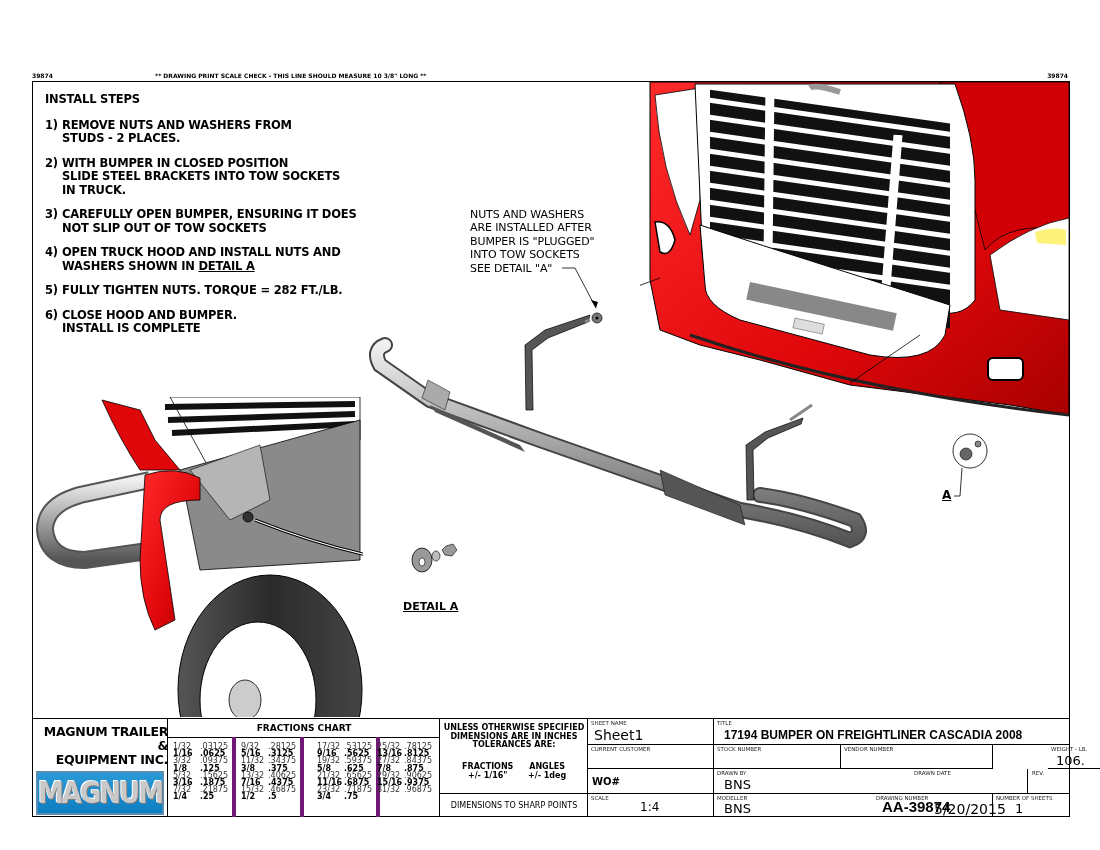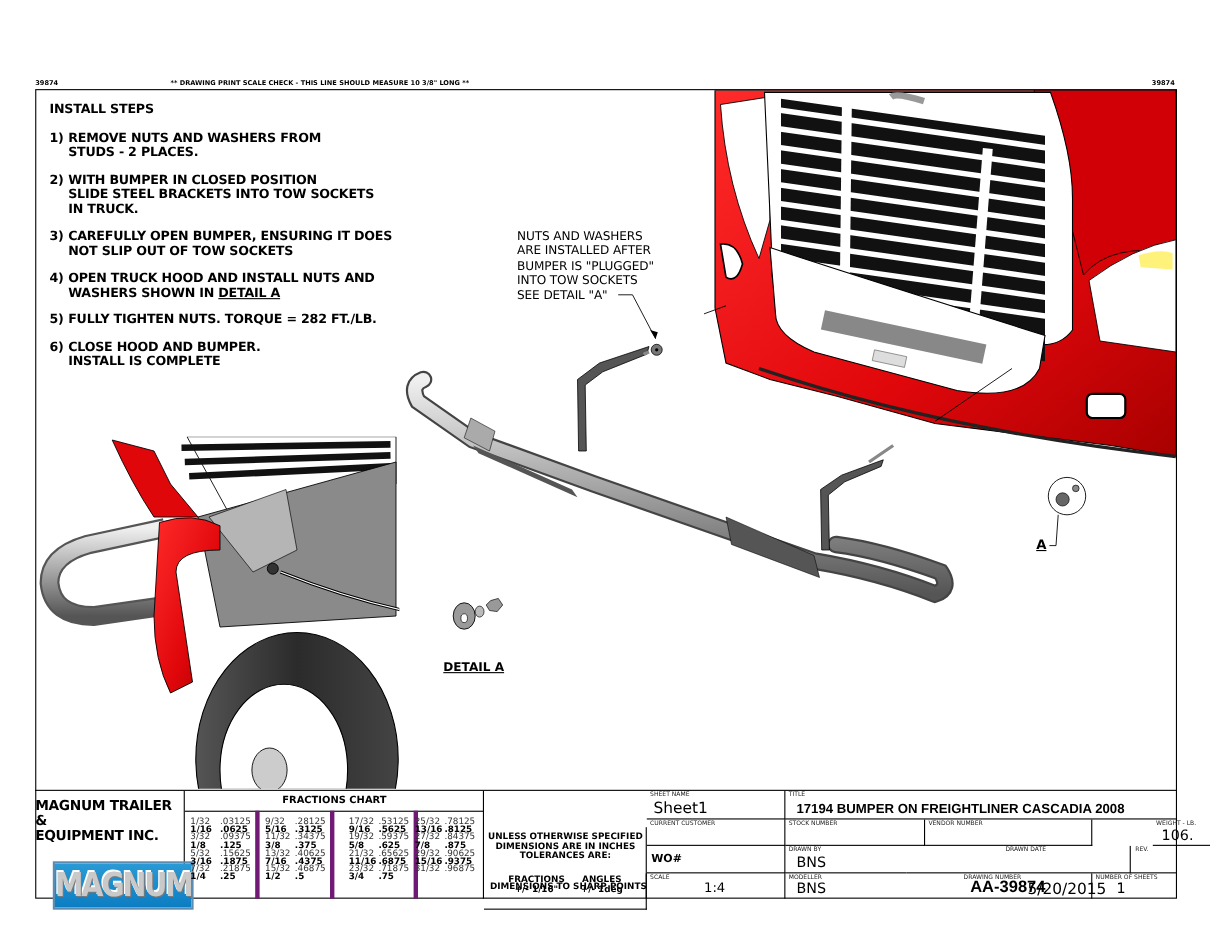--- a/index.html
+++ b/index.html
@@ -28,40 +28,40 @@
 
     svg.art { position: absolute; left: 0; top: 0; }
 
     
     #tb { position: absolute; left: 32px; top: 718px; width: 1038px; height: 99px; border-top: 1.5px solid #000; }
     .cell { position: absolute; border-right: 1px solid #000; border-bottom: 1px solid #000; }
     .lbl { position: absolute; left: 3px; top: 1px; font-size: 5.5px; font-family: "DejaVu Sans", sans-serif; color: #222; text-transform: uppercase; }
     .val { position: absolute; font-family: "DejaVu Sans", sans-serif; font-size: 13px; }
 
     #company { left: 0; top: 0; width: 136px; height: 98px; border-bottom: none; }
-    #company .name { position: absolute; top: 6px; left: 0; width: 136px; text-align: left; font-weight: bold; font-size: 12.5px; line-height: 14px; white-space: pre-line; letter-spacing: -0.3px; }
-    #logo { position: absolute; left: 16px; top: 52px; width: 128px; height: 44px; background: linear-gradient(#2a9ad6, #0c7dc2); border: 2px solid #5a8db3; display: flex; align-items: center; justify-content: center; margin-top: 12px; }
+    #company .name { position: absolute; top: 6px; left: 0; width: 136px; text-align: right; font-weight: bold; font-size: 12.5px; line-height: 14px; white-space: pre-line; letter-spacing: -0.3px; }
+    #logo { position: absolute; left: 4px; top: 52px; width: 128px; height: 44px; background: linear-gradient(#2a9ad6, #0c7dc2); border: 2px solid #5a8db3; display: flex; align-items: center; justify-content: center; }
     #logo span { font-family: "DejaVu Sans", sans-serif; font-weight: bold; font-size: 26px; color: #c9c9c9; letter-spacing: -2px; text-shadow: 1px 1px 0 #7a7a7a, -1px -1px 0 #ffffff; transform: scaleY(1.15); }
 
     #fractions { left: 136px; top: 0; width: 272px; height: 98px; border-bottom: none; }
     #fractions .ftitle { position: absolute; top: 4px; left: 0; width: 272px; text-align: center; font-weight: bold; font-size: 9px; }
     #fractions .fline { position: absolute; left: 0; top: 18px; width: 272px; border-top: 1px solid #000; }
     .fcol { position: absolute; top: 18px; height: 80px; border-right: 4px solid #701a75; padding: 6px 0 0 5px; }
     .fcol:last-child { border-right: none; }
     .frow { display: flex; font-size: 8px; line-height: 7.2px; font-family: "DejaVu Sans", sans-serif; }
     .frow .f { width: 27px; }
     .frow.b { font-weight: bold; }
     .frow:not(.b) { color: #333; font-weight: normal; }
 
-    #tol { left: 408px; top: 0; width: 148px; height: 75px; margin-top: 33px; }
+    #tol { left: 408px; top: 0; width: 148px; height: 75px; }
     #tol .t1 { position: absolute; top: 5px; left: 0; width: 148px; text-align: center; font-weight: bold; font-size: 8px; line-height: 8.5px; white-space: pre-line; }
     #tol .t2 { position: absolute; top: 43px; left: 22px; font-weight: bold; font-size: 8px; line-height: 9px; text-align: center; white-space: pre-line; }
     #tol .t3 { position: absolute; top: 43px; left: 88px; font-weight: bold; font-size: 8px; line-height: 9px; text-align: center; white-space: pre-line; }
     #sharp { left: 408px; top: 75px; width: 148px; height: 23px; border-bottom: none; }
-    #sharp div { position: absolute; top: 7px; left: 0; width: 148px; text-align: right; font-weight: bold; font-size: 8px; }
+    #sharp div { position: absolute; top: 7px; left: 0; width: 148px; text-align: center; font-weight: normal; font-size: 8px; }
 
     #sheetname { left: 556px; top: 0; width: 126px; height: 26px; }
     #customer { left: 556px; top: 26px; width: 126px; height: 24px; }
     #wo { left: 556px; top: 50px; width: 126px; height: 25px; }
     #scale { left: 556px; top: 75px; width: 126px; height: 23px; border-bottom: none; }
 
     #title { left: 682px; top: 0; width: 356px; height: 26px; border-right: none; }
     #stock { left: 682px; top: 26px; width: 127px; height: 24px; }
     #vendor { left: 809px; top: 26px; width: 152px; height: 24px; }
     #weight { left: 1004px; top: 26px; width: 77px; height: 24px; border-right: none; margin-left: 12px; }

